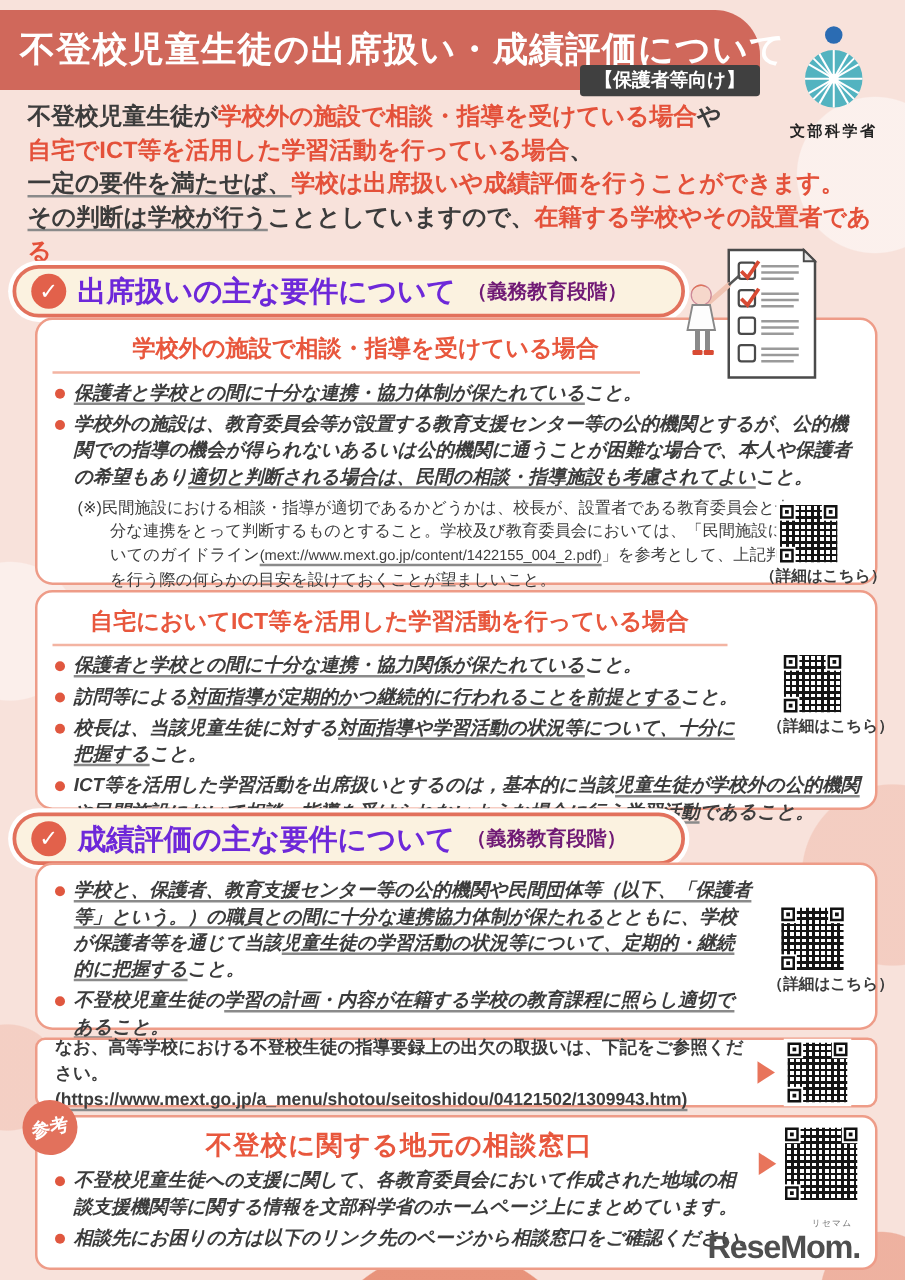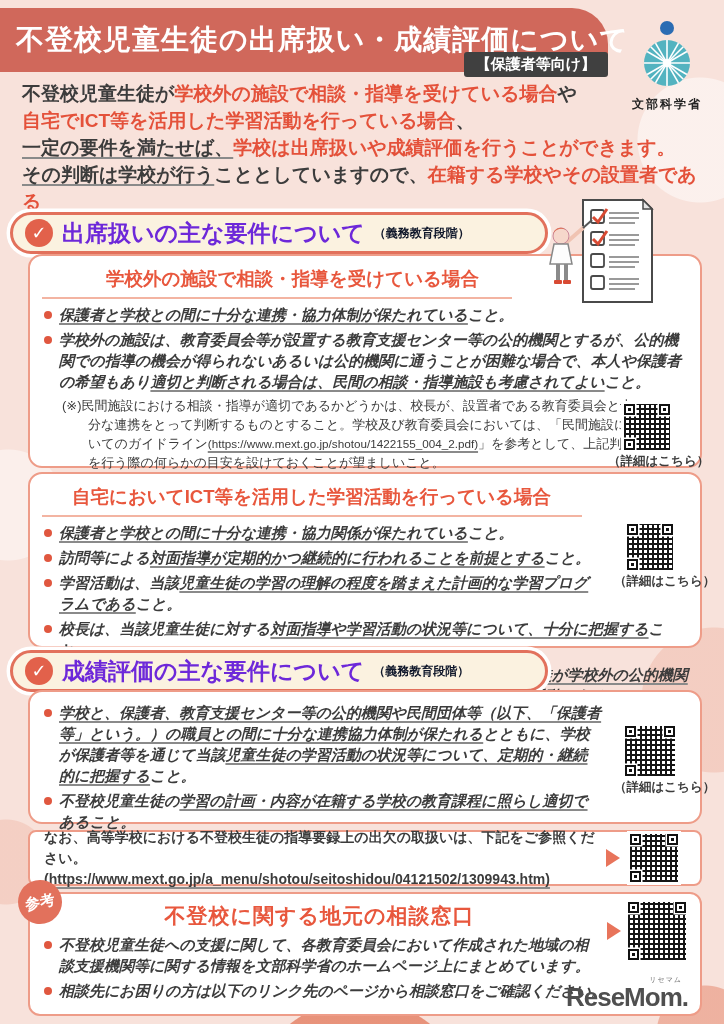--- a/index.html
+++ b/index.html
@@ -31,21 +31,21 @@
   .t-red{color:#E4513A;}
   .t-u{text-decoration:underline;text-decoration-color:#8a8a8a;text-underline-offset:3px;text-decoration-thickness:1.5px;}
   .t-small{font-size:.9em;}
   
   .pill{position:absolute;left:10px;width:538px;height:42px;background:#FBF2E0;
         border:3px solid #E2715C;border-radius:24px;box-shadow:0 0 0 3.5px #fff;
         display:flex;align-items:center;gap:9px;padding:0 12px;}
   .pill-check{width:28px;height:28px;border-radius:50%;background:#E2614B;color:#fff;
         font-size:18px;font-weight:bold;display:flex;align-items:center;justify-content:center;flex:0 0 auto;}
   .pill-title{color:#6d28d9;font-size:23px;font-weight:bold;white-space:nowrap;}
-  .pill-sub{color:#0f172a;font-size:12px;font-weight:bold;white-space:nowrap;font-family:Liberation Mono, monospace;}
+  .pill-sub{color:#701a75;font-size:16px;font-weight:bold;white-space:nowrap;font-family:Liberation Mono, monospace;}
   
   .cbox{position:absolute;left:28px;width:674px;background:#fff;border:2px solid #EE9C88;
         border-radius:14px;padding:6px 12px;}
   .sub-t{color:#E8573D;font-weight:bold;font-size:18.5px;border-bottom:2px solid #F3B4A2;
         padding:4px 0 6px 0;margin-bottom:5px;}
   ul.blist{list-style:none;margin:0;padding:0;}
   ul.blist li{position:relative;padding-left:17px;margin:4px 0;font-size:15px;line-height:21px;font-weight:bold;font-style:italic;}
   ul.blist li::before{content:"";position:absolute;left:2px;top:7px;width:8px;height:8px;border-radius:50%;background:#E0573F;}
   .note-block{font-size:13px;line-height:19px;margin:3px 0 3px 20px;padding-left:26px;
         text-indent:-26px;max-width:580px;font-weight:normal;}
@@ -155,21 +155,21 @@
       <rect x="18" y="84" width="8" height="4" rx="1" fill="#D84A33"></rect>
     </g>
   </svg>
 
   <div class="cbox" style="top:254px;height:214px;">
     <div class="sub-t" style="padding-left:64px;width:470px;">学校外の施設で相談・指導を受けている場合</div>
     <ul class="blist">
         <li><span class="t-u">保護者と学校との間に十分な連携・協力体制が保たれている</span><span>こと。</span></li>
         <li><span>学校外の施設は、教育委員会等が設置する教育支援センター等の公的機関とするが、公的機関での指導の機会が得られないあるいは公的機関に通うことが困難な場合で、本人や保護者の希望もあり</span><span class="t-u">適切と判断される場合は、民間の相談・指導施設も考慮されてよい</span><span>こと。</span></li>
       </ul>
-    <div class="note-block"><span>(※)民間施設における相談・指導が適切であるかどうかは、校長が、設置者である教育委員会と十分な連携をとって判断するものとすること。学校及び教育委員会においては、「民間施設についてのガイドライン</span><span class="t-u t-small">(https://www.mext.go.jp/shotou/1422155_004_2.pdf)</span><span>」を参考として、上記判断を行う際の何らかの目安を設けておくことが望ましいこと。</span></div>
+    <div class="note-block"><span>(※)民間施設における相談・指導が適切であるかどうかは、校長が、設置者である教育委員会と十分な連携をとって判断するものとすること。学校及び教育委員会においては、「民間施設についてのガイドライン</span><span class="t-u t-small">(mext://www.mext.go.jp/content/1422155_004_2.pdf)</span><span>」を参考として、上記判断を行う際の何らかの目安を設けておくことが望ましいこと。</span></div>
     <ul class="blist">
         <li><span>当該</span><span class="t-u">施設に通所又は入所して相談・指導を受ける場合を前提とする</span><span>こと。</span></li>
       </ul>
     <div class="qr-abs">
       <div class="qr" style="width:46px;height:46px;margin:0 auto;">
           <i class="tl"></i>
           <i class="tr"></i>
           <i class="bl"></i>
         </div>
       <div class="qr-cap">（詳細はこちら）</div>
@@ -182,21 +182,20 @@
       <div class="qr" style="width:46px;height:46px;margin:0 auto;">
           <i class="tl"></i>
           <i class="tr"></i>
           <i class="bl"></i>
         </div>
       <div class="qr-cap">（詳細はこちら）</div>
     </div>
     <ul class="blist">
         <li><span class="t-u">保護者と学校との間に十分な連携・協力関係が保たれている</span><span>こと。</span></li>
         <li><span>訪問等による</span><span class="t-u">対面指導が定期的かつ継続的に行われることを前提とする</span><span>こと。</span></li>
-        <li><span>学習活動は、当該</span><span class="t-u">児童生徒の学習の理解の程度を踏まえた計画的な学習プログラムである</span><span>こと。</span></li>
         <li><span>校長は、当該児童生徒に対する</span><span class="t-u">対面指導や学習活動の状況等について、十分に把握する</span><span>こと。</span></li>
         <li><span>ICT等を活用した学習活動を出席扱いとするのは，基本的に当該</span><span class="t-u">児童生徒が学校外の公的機関や民間施設において相談・指導を受けられないような場合に行う学習活動</span><span>であること。</span></li>
       </ul>
   </div>
 
   <div class="pill" style="top:650px;">
     <div class="pill-check">✓</div>
     <span class="pill-title">成績評価の主な要件について</span>
     <span class="pill-sub">（義務教育段階）</span>
   </div>

